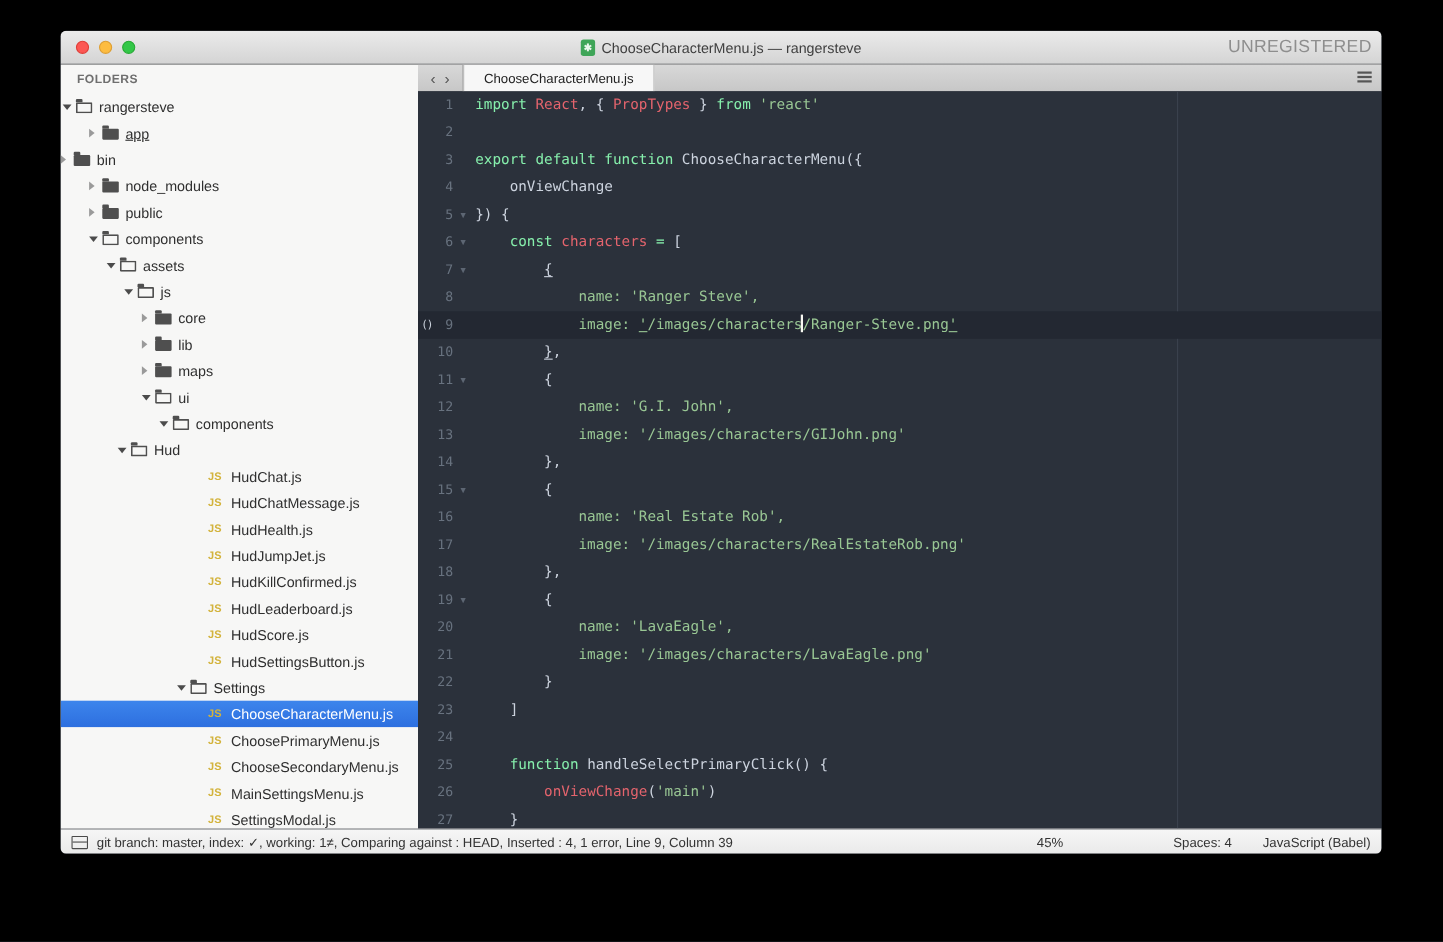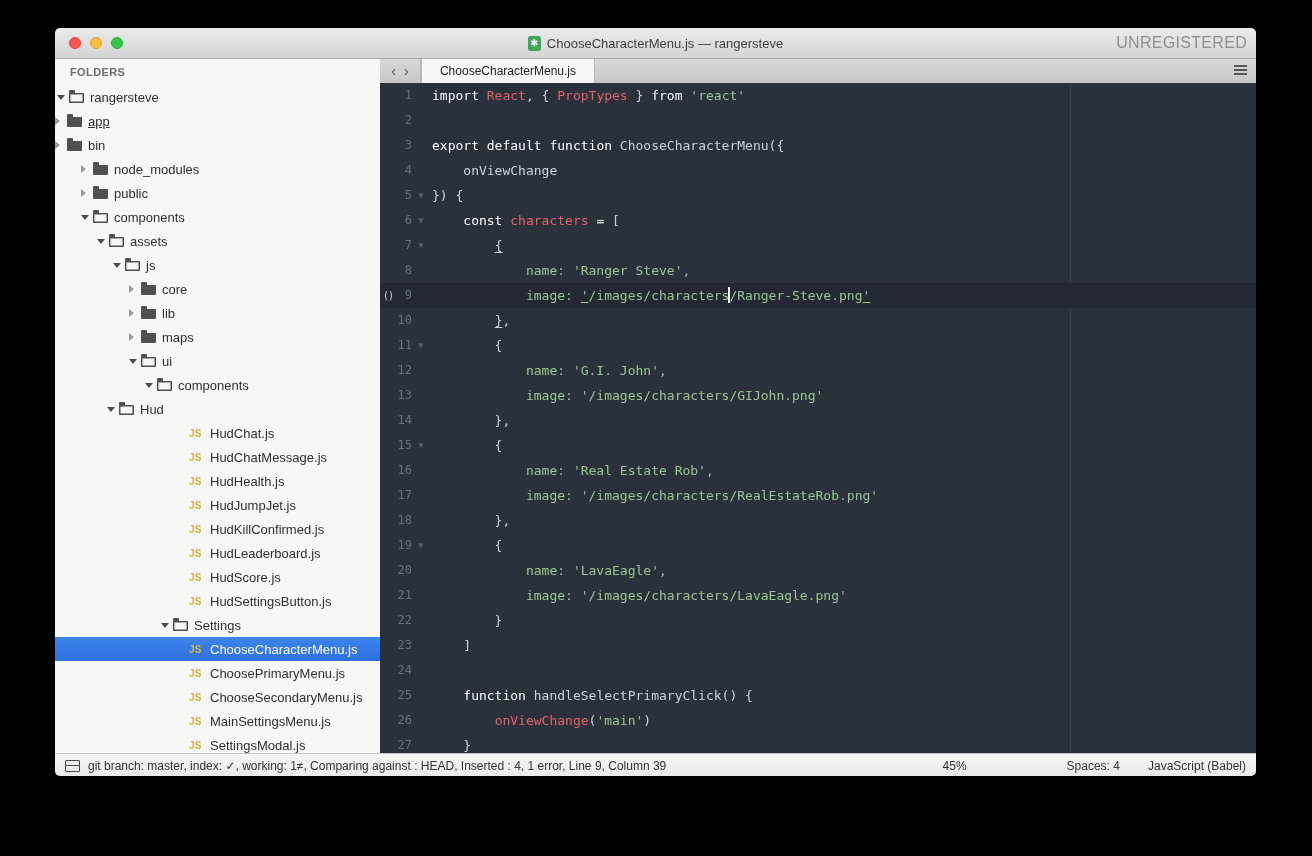--- a/index.html
+++ b/index.html
@@ -79,21 +79,21 @@
     font-family:"DejaVu Sans Mono", monospace;font-size:13px;
   }
   .ruler{position:absolute;left:690px;top:0;bottom:0;width:1px;background:#3a414d;}
   .code-line{height:25px;line-height:25px;display:flex;white-space:pre;position:relative;}
   .code-line.current{background:#232832;}
   .gutter{width:50px;flex:none;display:flex;color:#68727f;font-size:12px;}
   .gmark{width:14px;padding-left:3px;font-size:10px;color:#ccd3dd;letter-spacing:-1px;}
   .gnum{flex:1;text-align:right;}
   .gfold{width:18px;text-align:center;font-size:8px;color:#5d6673;}
   .ctext{padding-left:2px;}
-  .tk-kw{color:#ffffff;}
+  .tk-kw{color:#86efac;}
   .tk-fg{color:#ccd3de;}
   .tk-red{color:#e4646d;}
   .tk-str{color:#99c794;}
   .tk-key{color:#99c794;}
   .tk-u{text-decoration:underline;text-underline-offset:2px;}
   .caret{display:inline-block;width:2px;height:16px;background:#f8f8f2;vertical-align:-3px;margin:0 -1px;}
   
   .statusbar{
     height:24px;background:linear-gradient(#f6f6f6,#e9e9e9);
     border-top:1px solid #c6c6c6;display:flex;align-items:center;
@@ -133,21 +133,21 @@
       <div id="folder-tree">
           <div class="tree-row" style="padding-left: 2px;">
             <span class="tw">
               <span class="tri-down"></span>
             </span>
             <span class="iconw">
               <span class="folder open"></span>
             </span>
             <span>rangersteve</span>
           </div>
-          <div class="tree-row" style=" text-decoration: underline;">
+          <div class="tree-row" style="padding-left: 26px; text-decoration: underline;">
             <span class="tw">
               <span class="tri-right"></span>
             </span>
             <span class="iconw">
               <span class="folder closed"></span>
             </span>
             <span>app</span>
           </div>
           <div class="tree-row" style="">
             <span class="tw">

